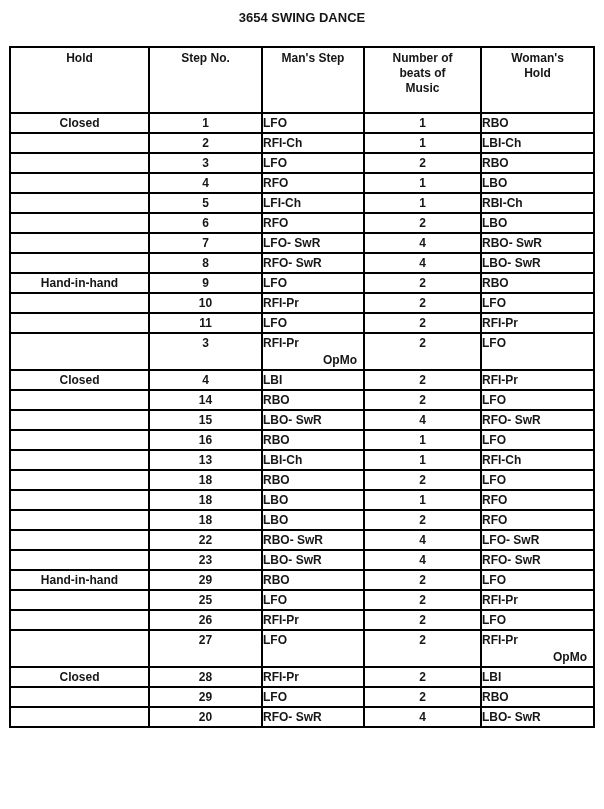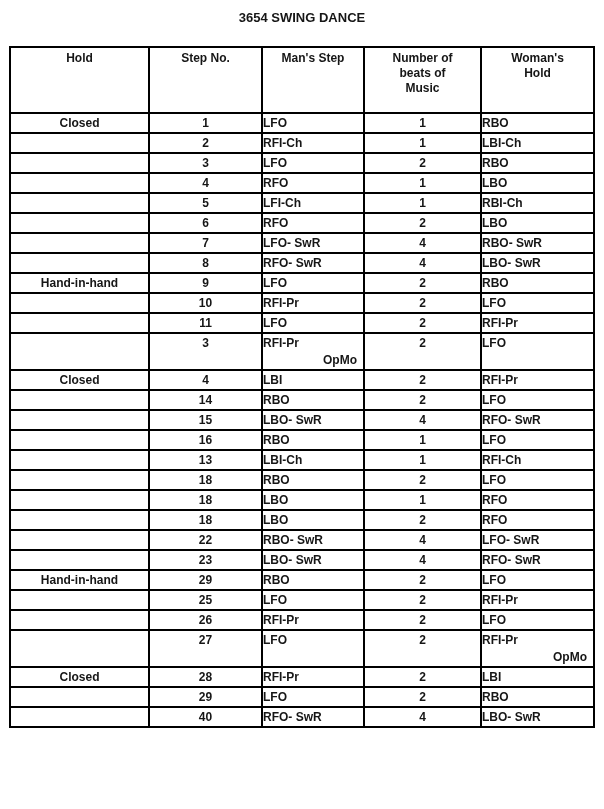--- a/index.html
+++ b/index.html
@@ -570,21 +570,21 @@
           </td>
           <td class="c-woman">
             <div class="cell-text">RBO</div>
           </td>
         </tr>
         <tr>
           <td class="c-hold">
             <div class="cell-text"></div>
           </td>
           <td class="c-step">
-            <div class="cell-text">40</div>
+            <div class="cell-text">20</div>
           </td>
           <td class="c-man">
             <div class="cell-text">RFO- SwR</div>
           </td>
           <td class="c-beats">
             <div class="cell-text">4</div>
           </td>
           <td class="c-woman">
             <div class="cell-text">LBO- SwR</div>
           </td>

